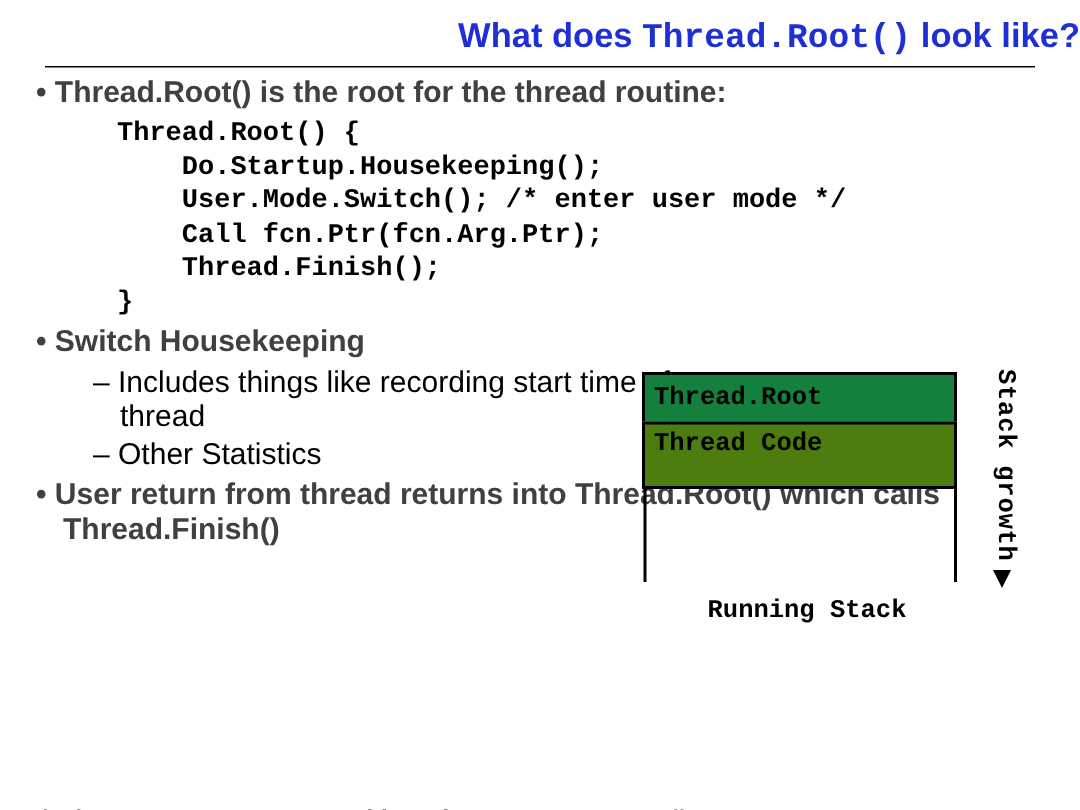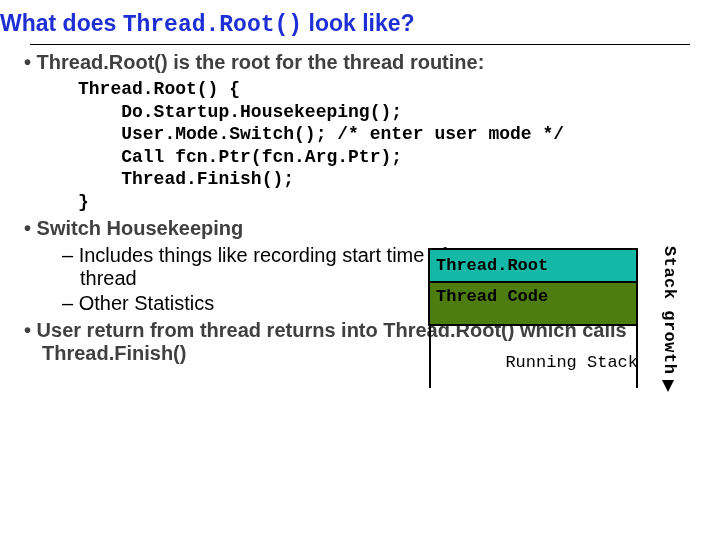--- a/index.html
+++ b/index.html
@@ -14,21 +14,21 @@
   .slide {
     width: 720px;
     height: 540px;
     position: relative;
     box-sizing: border-box;
   }
   .title {
     color: #1f2fd6;
     font-weight: bold;
     font-size: 23px;
-    text-align: left;
+    text-align: right;
     margin-top: 10px;
   }
   .title .mono {
     font-family: "Courier New", Courier, monospace;
     font-size: 23px;
   }
   .hr {
     border: 0;
     border-top: 1.5px solid #000;
     margin: 6px 30px 6px 30px;
@@ -79,34 +79,34 @@
     border: 2px solid #000;
     font-family: "Courier New", Courier, monospace;
     font-size: 17px;
     font-weight: bold;
     padding: 4px 6px;
     box-sizing: border-box;
     height: 33px;
     line-height: 23px;
   }
   .box-root {
-    background: #14b8a6;
+    background: #15803d;
     border-bottom: none;
   }
   .box-code {
     background: #4d7c0f;
     height: 45px;
     line-height: 20px;
   }
   .running-label {
     font-family: "Courier New", Courier, monospace;
     font-size: 17px;
-    font-weight: normal;
-    text-align: right;
-    margin-top: 27px;
+    font-weight: bold;
+    text-align: center;
+    margin-top: 72px;
     margin-left: 10px;
   }
   .vline {
     position: absolute;
     width: 2px;
     background: #000;
   }
   .vlabel {
     position: absolute;
     font-family: "Courier New", Courier, monospace;

